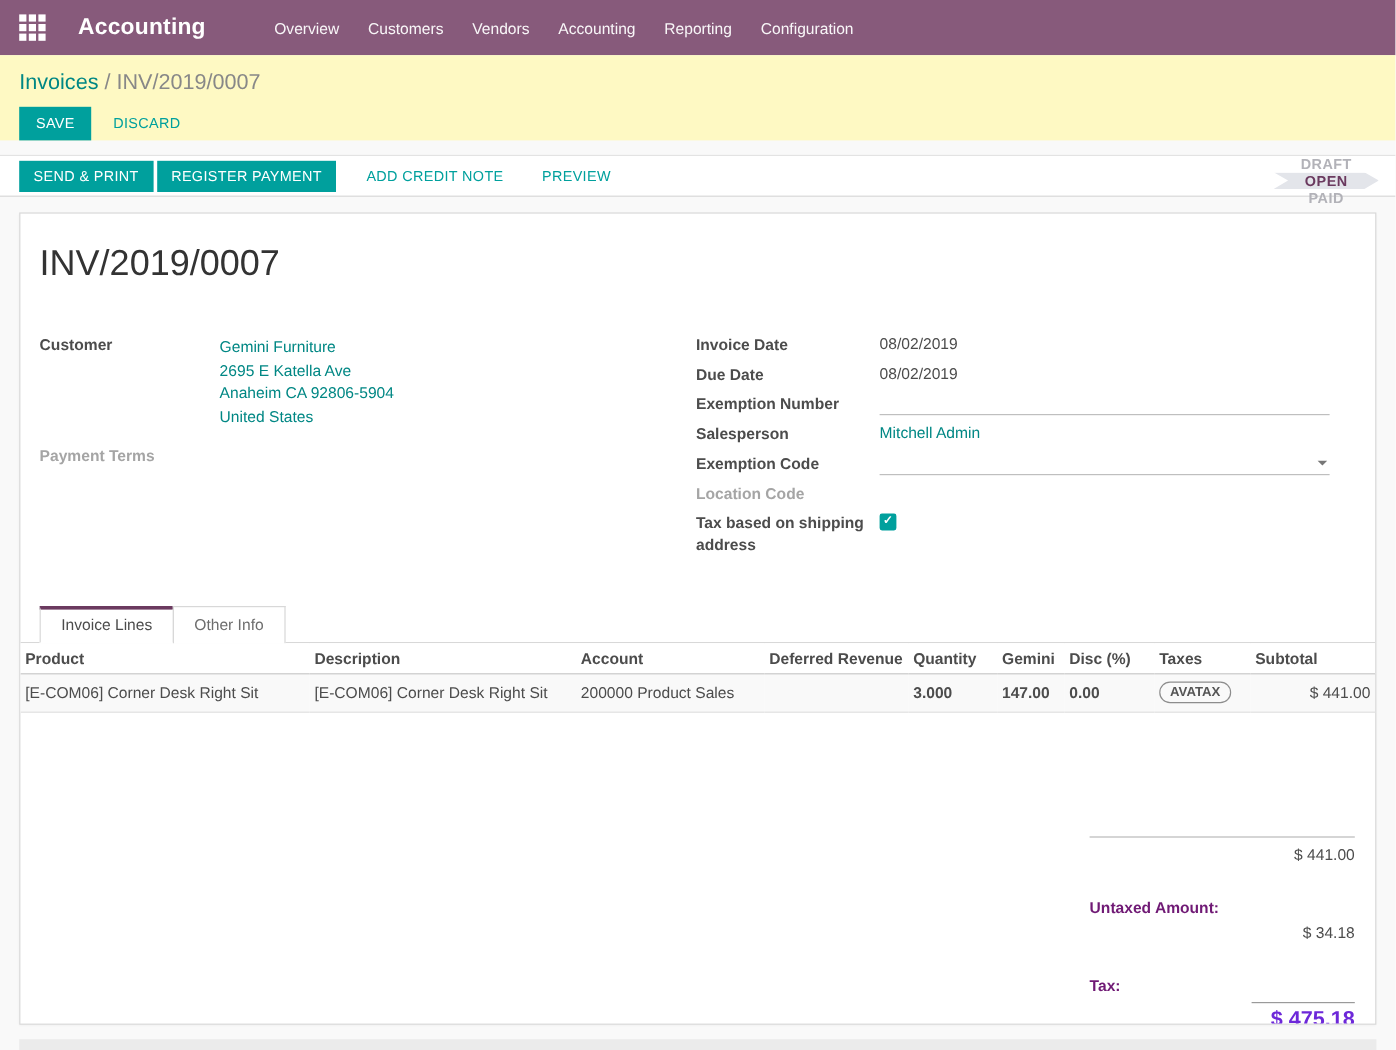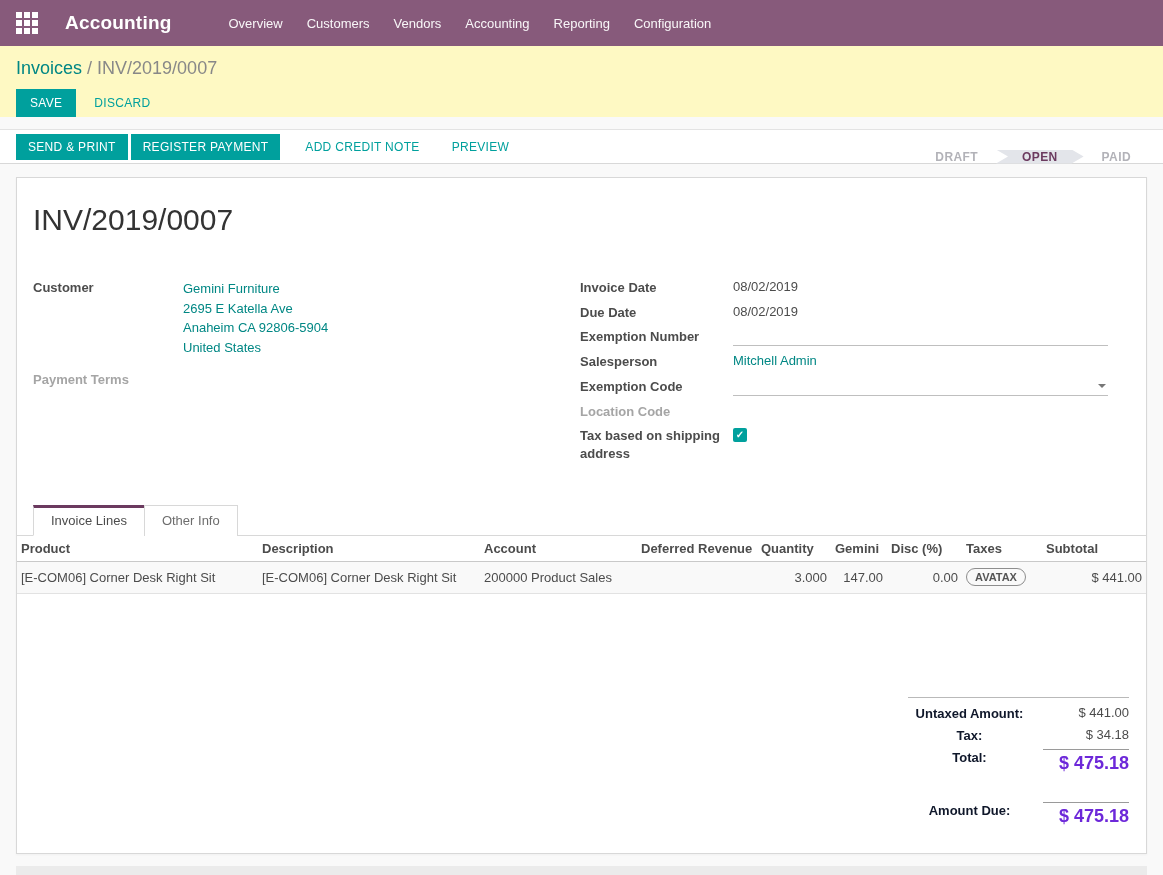--- a/index.html
+++ b/index.html
@@ -21,21 +21,21 @@
   .bc-buttons { margin:10px 0 12px 0; display:flex; align-items:center; }
   .btn { font-size:12px; font-weight:normal; letter-spacing:0.3px; border:none; cursor:pointer; font-family:inherit; }
   .btn-fill { background:#00a09d; color:#fff; padding:7px 14px; }
   .btn-flat { background:transparent; color:#00a09d; padding:7px 10px; margin-left:8px; }
 
   
   .control-panel { background:#fff; border-top:1px solid #e3e3e3; border-bottom:1px solid #d8d8d8; height:35px; display:flex; align-items:center; padding-left:16px; }
   .cp-left { display:flex; align-items:center; flex:1; }
   .cp-left .btn-fill { padding:6px 12px; margin-right:3px; }
   .cp-left .btn-flat { margin-left:12px; }
-  .statusbar { display:flex; align-items:flex-end; height:34px; margin-right:14px; }
+  .statusbar { display:flex; align-items:center; height:34px; margin-right:14px;flex-direction:column; }
   .status { display:flex; align-items:center; font-size:12px; font-weight:bold; color:#b2b2b8; letter-spacing:0.4px; padding:0 18px; cursor:pointer; }
   .status.active { background:#e3e5ea; color:#6b3a5f; padding:0 26px;
     clip-path:polygon(0 0, calc(100% - 12px) 0, 100% 50%, calc(100% - 12px) 100%, 0 100%, 12px 50%); }
 
   
   .content { padding:13px 16px 0 16px; }
   .sheet { background:#fff; border:1px solid #d8d8d8; box-shadow:0 1px 2px rgba(0,0,0,0.04); height:677px; overflow:hidden; }
   .sheet-pad { padding:25px 16px 0 16px; }
   .doc-title { font-size:30px; font-weight:500; color:#333; }
 
@@ -62,30 +62,30 @@
   .tab + .tab { margin-left:-1px; }
 
   
   table.lines { width:100%; border-collapse:collapse; table-layout:fixed; font-size:13px; }
   table.lines th { font-weight:bold; color:#4c4c4c; text-align:left; padding:5px 4px; border-bottom:1px solid #c9c9c9; background:#fff; }
   table.lines td { padding:6px 4px 7px 4px; border-bottom:1px solid #e2e2e2; background:#f9f9f9; color:#4c4c4c; }
   .c-product { width:241px; } .c-desc { width:222px; } .c-account { width:157px; }
   .c-defrev { width:120px; } .c-qty { width:74px; } .c-price { width:56px; }
   .c-disc { width:75px; } .c-taxes { width:80px; } .c-sub { width:104px; }
   th.first, td.first { padding-left:23px; }
-  .num { text-align:right; }
+  .num { text-align:left;font-weight:bold; }
   th.taxes-col, td.taxes-col { padding-left:16px; }
   th.sub-col, td.sub-col { padding-right:17px; text-align:right; }
   .tax-pill { display:inline-block; border:1px solid #8d8d8d; border-radius:10px; padding:0 8px; font-size:11px; font-weight:bold; color:#555; line-height:16px; }
 
   
   .totals-wrap { display:flex; justify-content:flex-end; margin-top:103px; padding-right:17px; }
   .totals { width:221px; border-top:1px solid #b9b9b9; padding-top:7px; }
   .t-row { display:flex; align-items:flex-start; margin-bottom:6px; }
-  .t-label { flex:1; text-align:center; font-weight:bold; font-size:13px; color:#0f172a; padding-top:1px; }
+  .t-label { flex:1; text-align:left; font-weight:bold; font-size:13px; color:#701a75; padding-top:1px;margin-top:43px; }
   .t-val { width:86px; text-align:right; font-size:13px; color:#4c4c4c; margin-left:12px; }
   .t-val.big { font-size:18px; font-weight:bold; color:#6d28d9; }
   .t-val.bt { border-top:1px solid #9a9a9a; padding-top:3px; }
   .amount-due-wrap { display:flex; justify-content:flex-end; margin-top:22px; padding-right:17px; }
   .amount-due-wrap .t-row { width:221px; }
 
   .footer-strip { height:23px; background:#ebebeb; margin-top:12px; }
 </style>
 </head>
 <body>

